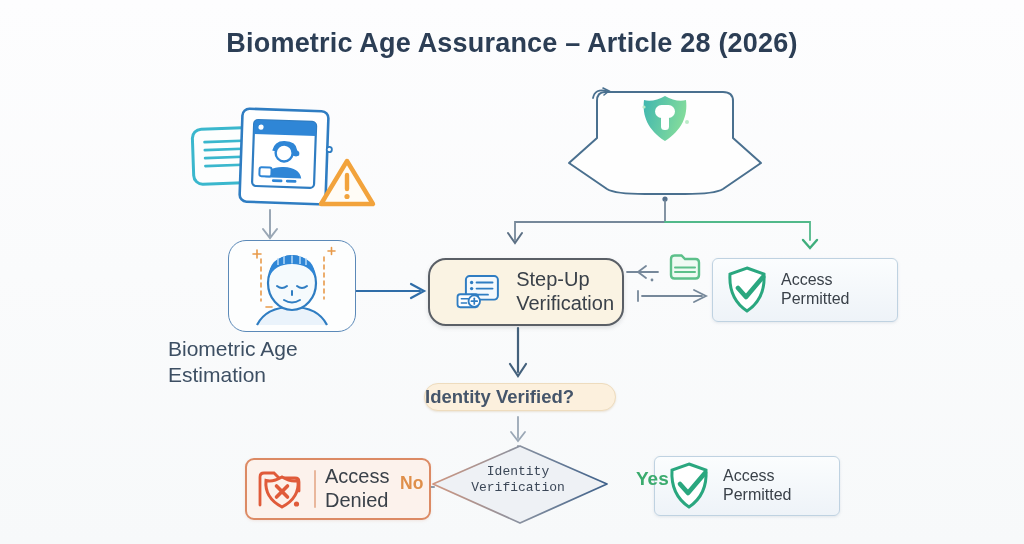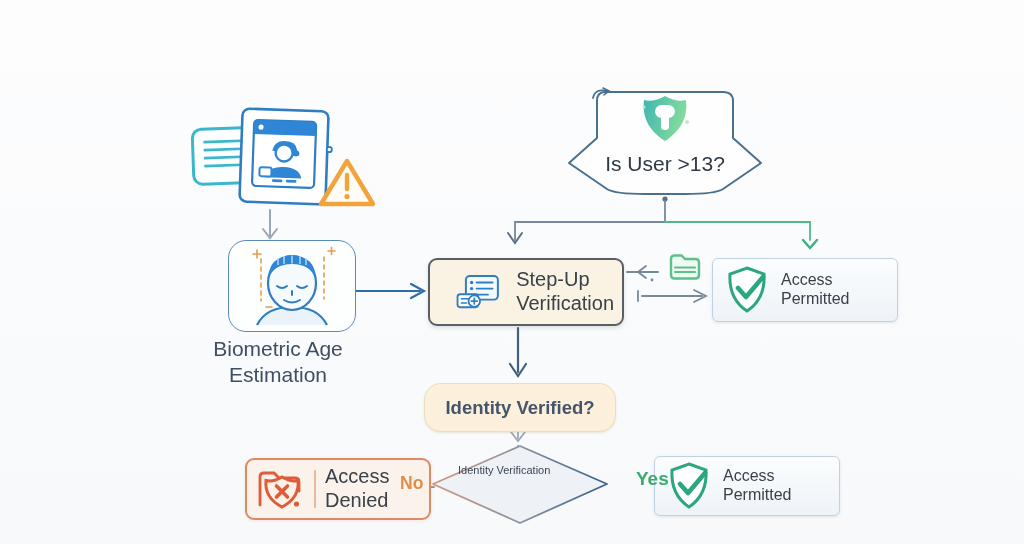--- a/index.html
+++ b/index.html
@@ -12,62 +12,62 @@
   #title{
     left:0;top:28px;width:1024px;text-align:center;
     font-size:27px;font-weight:700;color:#2c3e55;letter-spacing:.2px;
   }
   svg{display:block;}
   #wires{left:0;top:0;z-index:1;pointer-events:none;}
   .node{z-index:2;box-sizing:border-box;display:flex;align-items:center;}
   .node-label{color:#3a4149;font-weight:500;line-height:1.18;}
   #stepup-box{
     left:428px;top:258px;width:196px;height:68px;
-    background:#faf3e3;border:2px solid #5a5f66;border-radius:9px;
+    background:#faf3e3;border:2px solid #5a5f66;border-radius:18px;
     box-shadow:0 2px 4px rgba(90,95,102,.18);padding:0 8px 0 26px;gap:16px;
   }
   #stepup-box .node-label{font-size:20px;width:116px;}
   .permitted{
     background:linear-gradient(180deg,#fbfdfe,#eef3f8);
     border:1.5px solid #bfd2e1;border-radius:6px;
     box-shadow:0 1px 3px rgba(120,140,160,.18);gap:10px;padding:0 6px 0 12px;
   }
   #permitted-top{left:712px;top:258px;width:186px;height:64px;}
   #permitted-bottom{left:654px;top:456px;width:186px;height:60px;}
   .permitted .node-label{font-size:16px;width:100px;}
   #denied-box{
     left:245px;top:458px;width:186px;height:62px;
     background:#fcf2ec;border:2px solid #dc8a64;border-radius:9px;
     gap:9px;padding:0 6px 0 8px;box-shadow:0 1px 3px rgba(200,120,90,.15);
   }
   #denied-box .node-label{font-size:20px;width:90px;}
   .divider{width:2px;height:38px;background:#e9b79c;border-radius:1px;}
   #pill{
-    left:424px;top:383px;width:192px;height:49px;border-radius:17px;
-    background:#fcf0dd;border:1.5px solid #eedcbe;justify-content:center;
+    left:424px;top:383px;width:192px;height:28px;border-radius:17px;
+    background:#fcf0dd;border:1.5px solid #eedcbe;justify-content:flex-start;
     box-shadow:0 1px 2px rgba(190,160,110,.25);
   }
   #pill .node-label{font-size:18.5px;font-weight:600;color:#45556a;}
   #facebox{
     left:228px;top:240px;width:128px;height:92px;border-radius:18px;
     background:#fdfefe;border:1.6px solid #5b89b8;justify-content:center;
   }
   #biometric-label{
-    left:168px;top:336px;width:220px;text-align:center;
+    left:168px;top:336px;width:220px;
     font-size:21px;color:#3d4f63;font-weight:500;line-height:1.25;z-index:2;
   }
   #gate-shape{left:565px;top:86px;z-index:2;}
   #gate-label{
     left:580px;top:152px;width:170px;text-align:center;
     font-size:21px;color:#2f3a47;font-weight:500;z-index:3;
   }
   #decision-shape{left:425px;top:442px;z-index:2;}
   #decision-label{
-    left:458px;top:464px;width:120px;
-    font-size:11px;color:#3b4757;font-weight:500;line-height:1.2;z-index:3;
+    left:458px;top:464px;width:120px;text-align:center;
+    font-size:13px;color:#3b4757;font-weight:500;line-height:1.2;z-index:3;font-family:Liberation Mono, monospace;
   }
   .edge-label{z-index:3;font-weight:700;font-size:17.5px;}
   #no-label{left:400px;top:473px;color:#df8f4a;}
   #yes-label{left:636px;top:468px;color:#3bab6e;font-size:19px;}
   .icon-cluster{z-index:2;}
   #doc-card{left:190px;top:122px;transform:rotate(-2deg);}
   #browser-card{left:236px;top:106px;transform:rotate(2deg);}
   #warning-tri{left:316px;top:156px;}
   #folder-green{left:668px;top:250px;z-index:2;}
 </style>
@@ -124,20 +124,21 @@
       <path d="M434,487 H398"></path>
         <path d="M406,480 L395,487 L406,494"></path>
     </g>
 
     <g stroke="#56708c" stroke-width="1.5" fill="none" stroke-linecap="round">
       <path d="M592,482 H579"></path>
         <path d="M584,478 L577,482 L584,486"></path>
     </g>
   </svg>
 
+  <div id="title" class="abs">Biometric Age Assurance – Article 28 (2026)</div>
 
   <svg id="doc-card" class="abs icon-cluster" width="92" height="66" viewBox="0 0 92 66">
     <rect x="3" y="6" width="84" height="55" rx="9" fill="#fdfefe" stroke="#3ab7cd" stroke-width="3"></rect>
     <path d="M60,6 L70,12" stroke="#3ab7cd" stroke-width="3" fill="none"></path>
     <g stroke="#3ab7cd" stroke-width="2.6" stroke-linecap="round">
       <path d="M15,19 H72"></path>
         <path d="M15,27 H72"></path>
         <path d="M15,35 H72"></path>
         <path d="M15,43 H66"></path>
     </g>
@@ -205,21 +206,20 @@
       </linearGradient>
     </defs>
     <g transform="translate(77,8)">
       <path d="M23,2 C30,6 38,8 44,6 C46,22 40,36 23,47 C6,36 0,22 2,6 C8,8 16,6 23,2 Z" fill="url(#shgrad)"></path>
       <rect x="13" y="11" width="20" height="13" rx="6.5" fill="#ffffff"></rect>
       <rect x="19" y="21" width="8" height="15" rx="3.5" fill="#ffffff"></rect>
       <circle cx="45" cy="28" r="2" fill="#bdebc9"></circle>
       <circle cx="2" cy="13" r="1.6" fill="#bdebc9"></circle>
     </g>
   </svg>
-  <div id="gate-label" class="abs">Is User &gt;13?</div>
 
   <div id="stepup-box" class="abs node">
     <svg width="58" height="50" viewBox="0 0 58 50">
       <rect x="13" y="4" width="42" height="31" rx="5" fill="#f4f9fd" stroke="#2f7dc2" stroke-width="2.6"></rect>
       <circle cx="20.5" cy="12.5" r="2.2" fill="#2f7dc2"></circle>
       <circle cx="20.5" cy="20.5" r="2.2" fill="#2f7dc2"></circle>
       <g stroke="#2f7dc2" stroke-width="2.4" stroke-linecap="round">
         <path d="M27,12.5 H48"></path>
           <path d="M27,20.5 H48"></path>
           <path d="M20,28.5 H42"></path>

